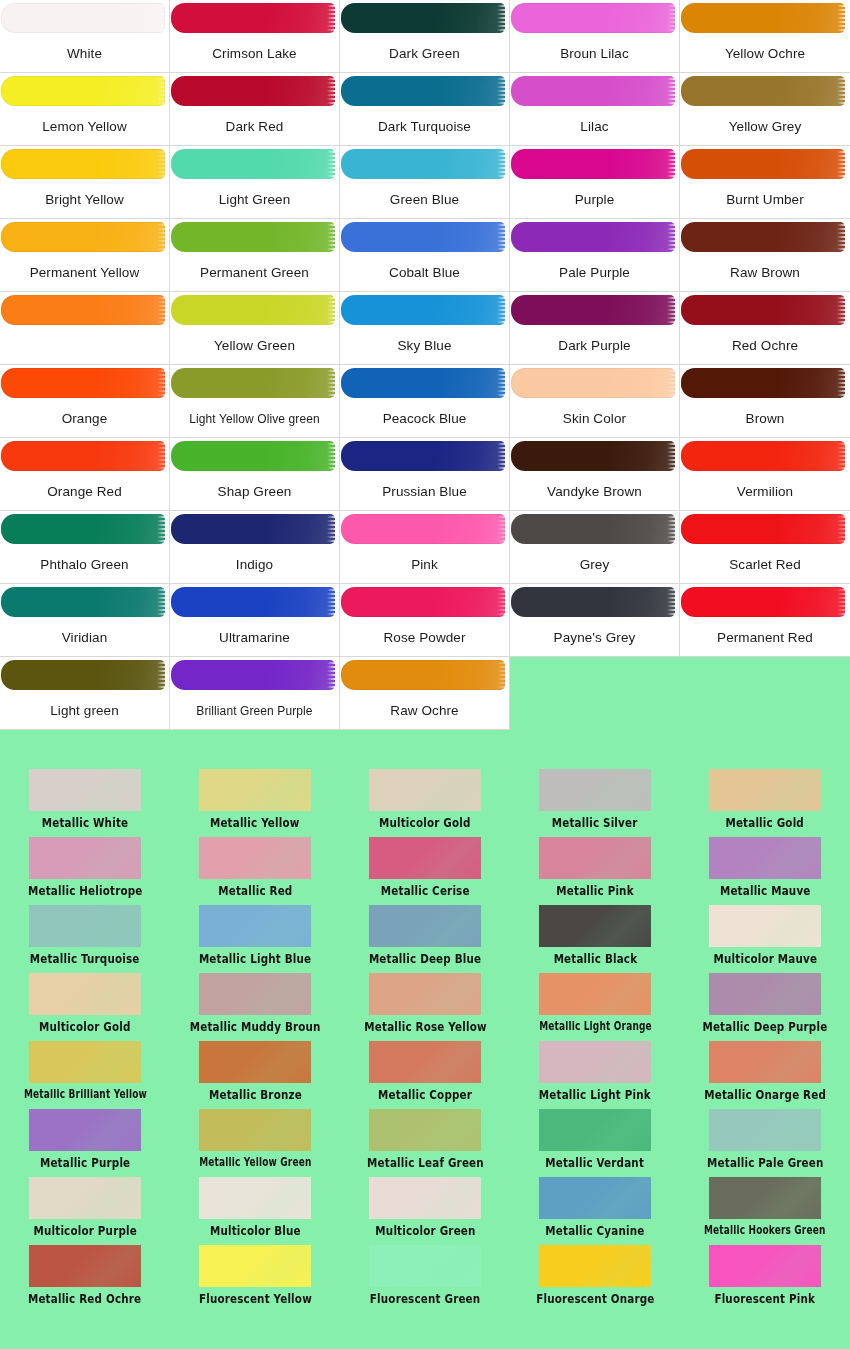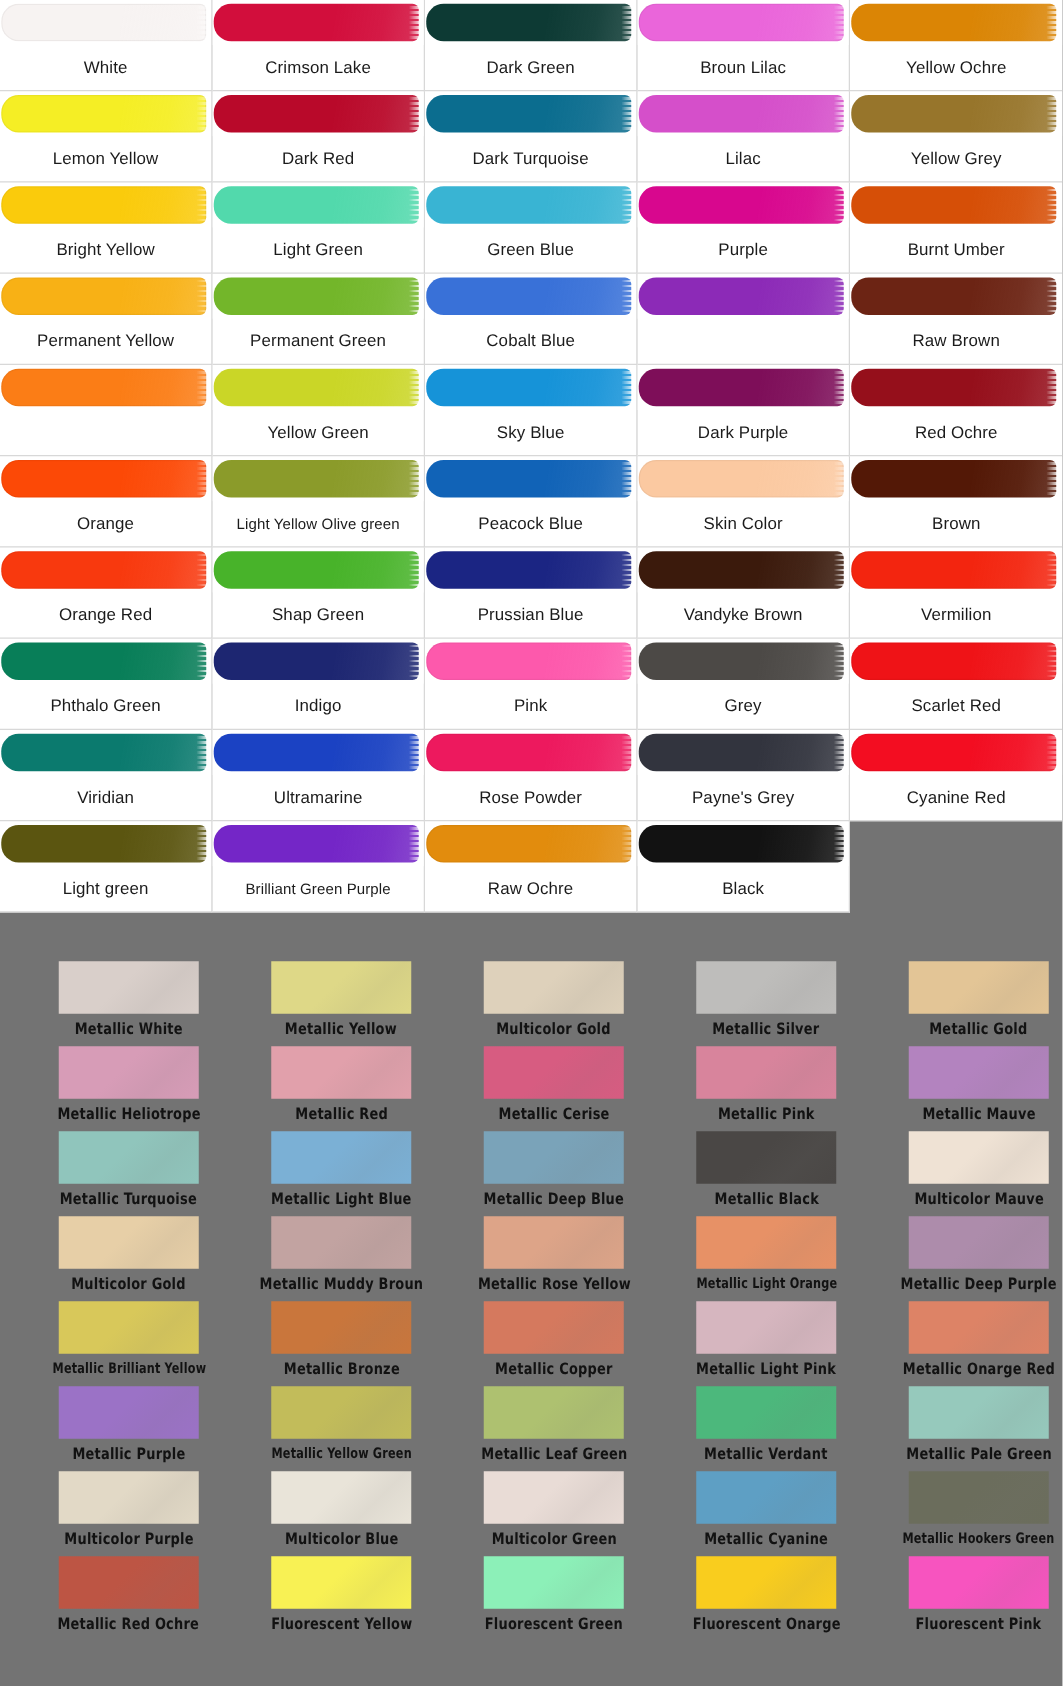--- a/index.html
+++ b/index.html
@@ -6,21 +6,21 @@
   html, body {
     width: 850px;
     height: 1349px;
     background: #ffffff;
     font-family: "Liberation Sans", sans-serif;
   }
   #page {
     position: relative;
     width: 850px;
     height: 1349px;
-    background: #737373;
+    background: #86efac;
     overflow: hidden;
   }
 
   
   #watercolor-section {
     position: absolute;
     left: 0;
     top: 0;
     width: 850px;
   }
@@ -78,21 +78,21 @@
     letter-spacing: 0.1px;
     text-align: center;
     line-height: 1.05;
     padding: 0 3px;
   }
   .wc-label.small { font-size: 12px; }
 
   
   #metallic-section {
     position: absolute;
-    left: 18px;
+    left: 0;
     top: 767px;
     width: 744px;
     text-align: right;
   }
   .mt-grid {
     display: grid;
     grid-template-columns: repeat(5, 170px);
     width: 850px;
   }
   .mt-cell {
@@ -232,20 +232,21 @@
         <div class="wc-cell">
           <div class="wc-swatch-wrap">
             <div class="wc-stroke" title="Cobalt Blue" style="background: linear-gradient(100deg, rgb(58, 113, 214) 0%, rgb(58, 113, 214) 58%, rgba(58, 113, 214, 0.95) 82%, rgba(58, 113, 214, 0.85) 100%);"></div>
           </div>
           <div class="wc-label">Cobalt Blue</div>
         </div>
         <div class="wc-cell">
           <div class="wc-swatch-wrap">
             <div class="wc-stroke" title="Pale Purple" style="background: linear-gradient(100deg, rgb(139, 43, 181) 0%, rgb(139, 43, 181) 58%, rgba(139, 43, 181, 0.95) 82%, rgba(139, 43, 181, 0.85) 100%);"></div>
           </div>
+          <div class="wc-label">Pale Purple</div>
         </div>
         <div class="wc-cell">
           <div class="wc-swatch-wrap">
             <div class="wc-stroke" title="Raw Umber" style="background: linear-gradient(100deg, rgb(107, 36, 21) 0%, rgb(107, 36, 21) 58%, rgba(107, 36, 21, 0.95) 82%, rgba(107, 36, 21, 0.85) 100%);"></div>
           </div>
           <div class="wc-label">Raw Brown</div>
         </div>
         <div class="wc-cell">
           <div class="wc-swatch-wrap">
             <div class="wc-stroke pale" title="Orange Yellow" style="background: linear-gradient(100deg, rgb(249, 125, 24) 0%, rgb(249, 125, 24) 58%, rgba(249, 125, 24, 0.95) 82%, rgba(249, 125, 24, 0.85) 100%); box-shadow: rgba(0, 0, 0, 0.043) 0px 0px 0px 1px inset;"></div>
@@ -386,45 +387,39 @@
         <div class="wc-cell">
           <div class="wc-swatch-wrap">
             <div class="wc-stroke" title="Payne's Grey" style="background: linear-gradient(100deg, rgb(50, 52, 62) 0%, rgb(50, 52, 62) 58%, rgba(50, 52, 62, 0.95) 82%, rgba(50, 52, 62, 0.85) 100%);"></div>
           </div>
           <div class="wc-label">Payne's Grey</div>
         </div>
         <div class="wc-cell">
           <div class="wc-swatch-wrap">
             <div class="wc-stroke pale" title="Alizarin Red" style="background: linear-gradient(100deg, rgb(239, 14, 34) 0%, rgb(239, 14, 34) 58%, rgba(239, 14, 34, 0.95) 82%, rgba(239, 14, 34, 0.85) 100%); box-shadow: rgba(0, 0, 0, 0.043) 0px 0px 0px 1px inset;"></div>
           </div>
-          <div class="wc-label">Cyanine Red</div>
+          <div class="wc-label">Permanent Red</div>
         </div>
         <div class="wc-cell">
           <div class="wc-swatch-wrap">
             <div class="wc-stroke" title="Olive green" style="background: linear-gradient(100deg, rgb(91, 85, 17) 0%, rgb(91, 85, 17) 58%, rgba(91, 85, 17, 0.95) 82%, rgba(91, 85, 17, 0.85) 100%);"></div>
           </div>
           <div class="wc-label">Light green</div>
         </div>
         <div class="wc-cell">
           <div class="wc-swatch-wrap">
             <div class="wc-stroke" title="Brilliant Green Purple" style="background: linear-gradient(100deg, rgb(115, 39, 196) 0%, rgb(115, 39, 196) 58%, rgba(115, 39, 196, 0.95) 82%, rgba(115, 39, 196, 0.85) 100%);"></div>
           </div>
           <div class="wc-label small">Brilliant Green Purple</div>
         </div>
         <div class="wc-cell">
           <div class="wc-swatch-wrap">
             <div class="wc-stroke pale" title="Raw Ochre" style="background: linear-gradient(100deg, rgb(224, 140, 16) 0%, rgb(224, 140, 16) 58%, rgba(224, 140, 16, 0.95) 82%, rgba(224, 140, 16, 0.85) 100%); box-shadow: rgba(0, 0, 0, 0.043) 0px 0px 0px 1px inset;"></div>
           </div>
           <div class="wc-label">Raw Ochre</div>
-        </div>
-        <div class="wc-cell">
-          <div class="wc-swatch-wrap">
-            <div class="wc-stroke" title="Black" style="background: linear-gradient(100deg, rgb(18, 18, 18) 0%, rgb(18, 18, 18) 58%, rgba(18, 18, 18, 0.95) 82%, rgba(18, 18, 18, 0.85) 100%);"></div>
-          </div>
-          <div class="wc-label">Black</div>
         </div>
       </div>
   </div>
 
   <div id="metallic-section">
     <div class="mt-grid">
         <div class="mt-cell">
           <div class="mt-swatch" title="Metallic White" style="background: linear-gradient(135deg, rgb(217, 207, 202) 0%, rgb(217, 207, 202) 45%, rgba(217, 207, 202, 0.91) 70%, rgb(217, 207, 202) 100%);"></div>
           <div class="mt-label">Metallic White</div>
         </div>

